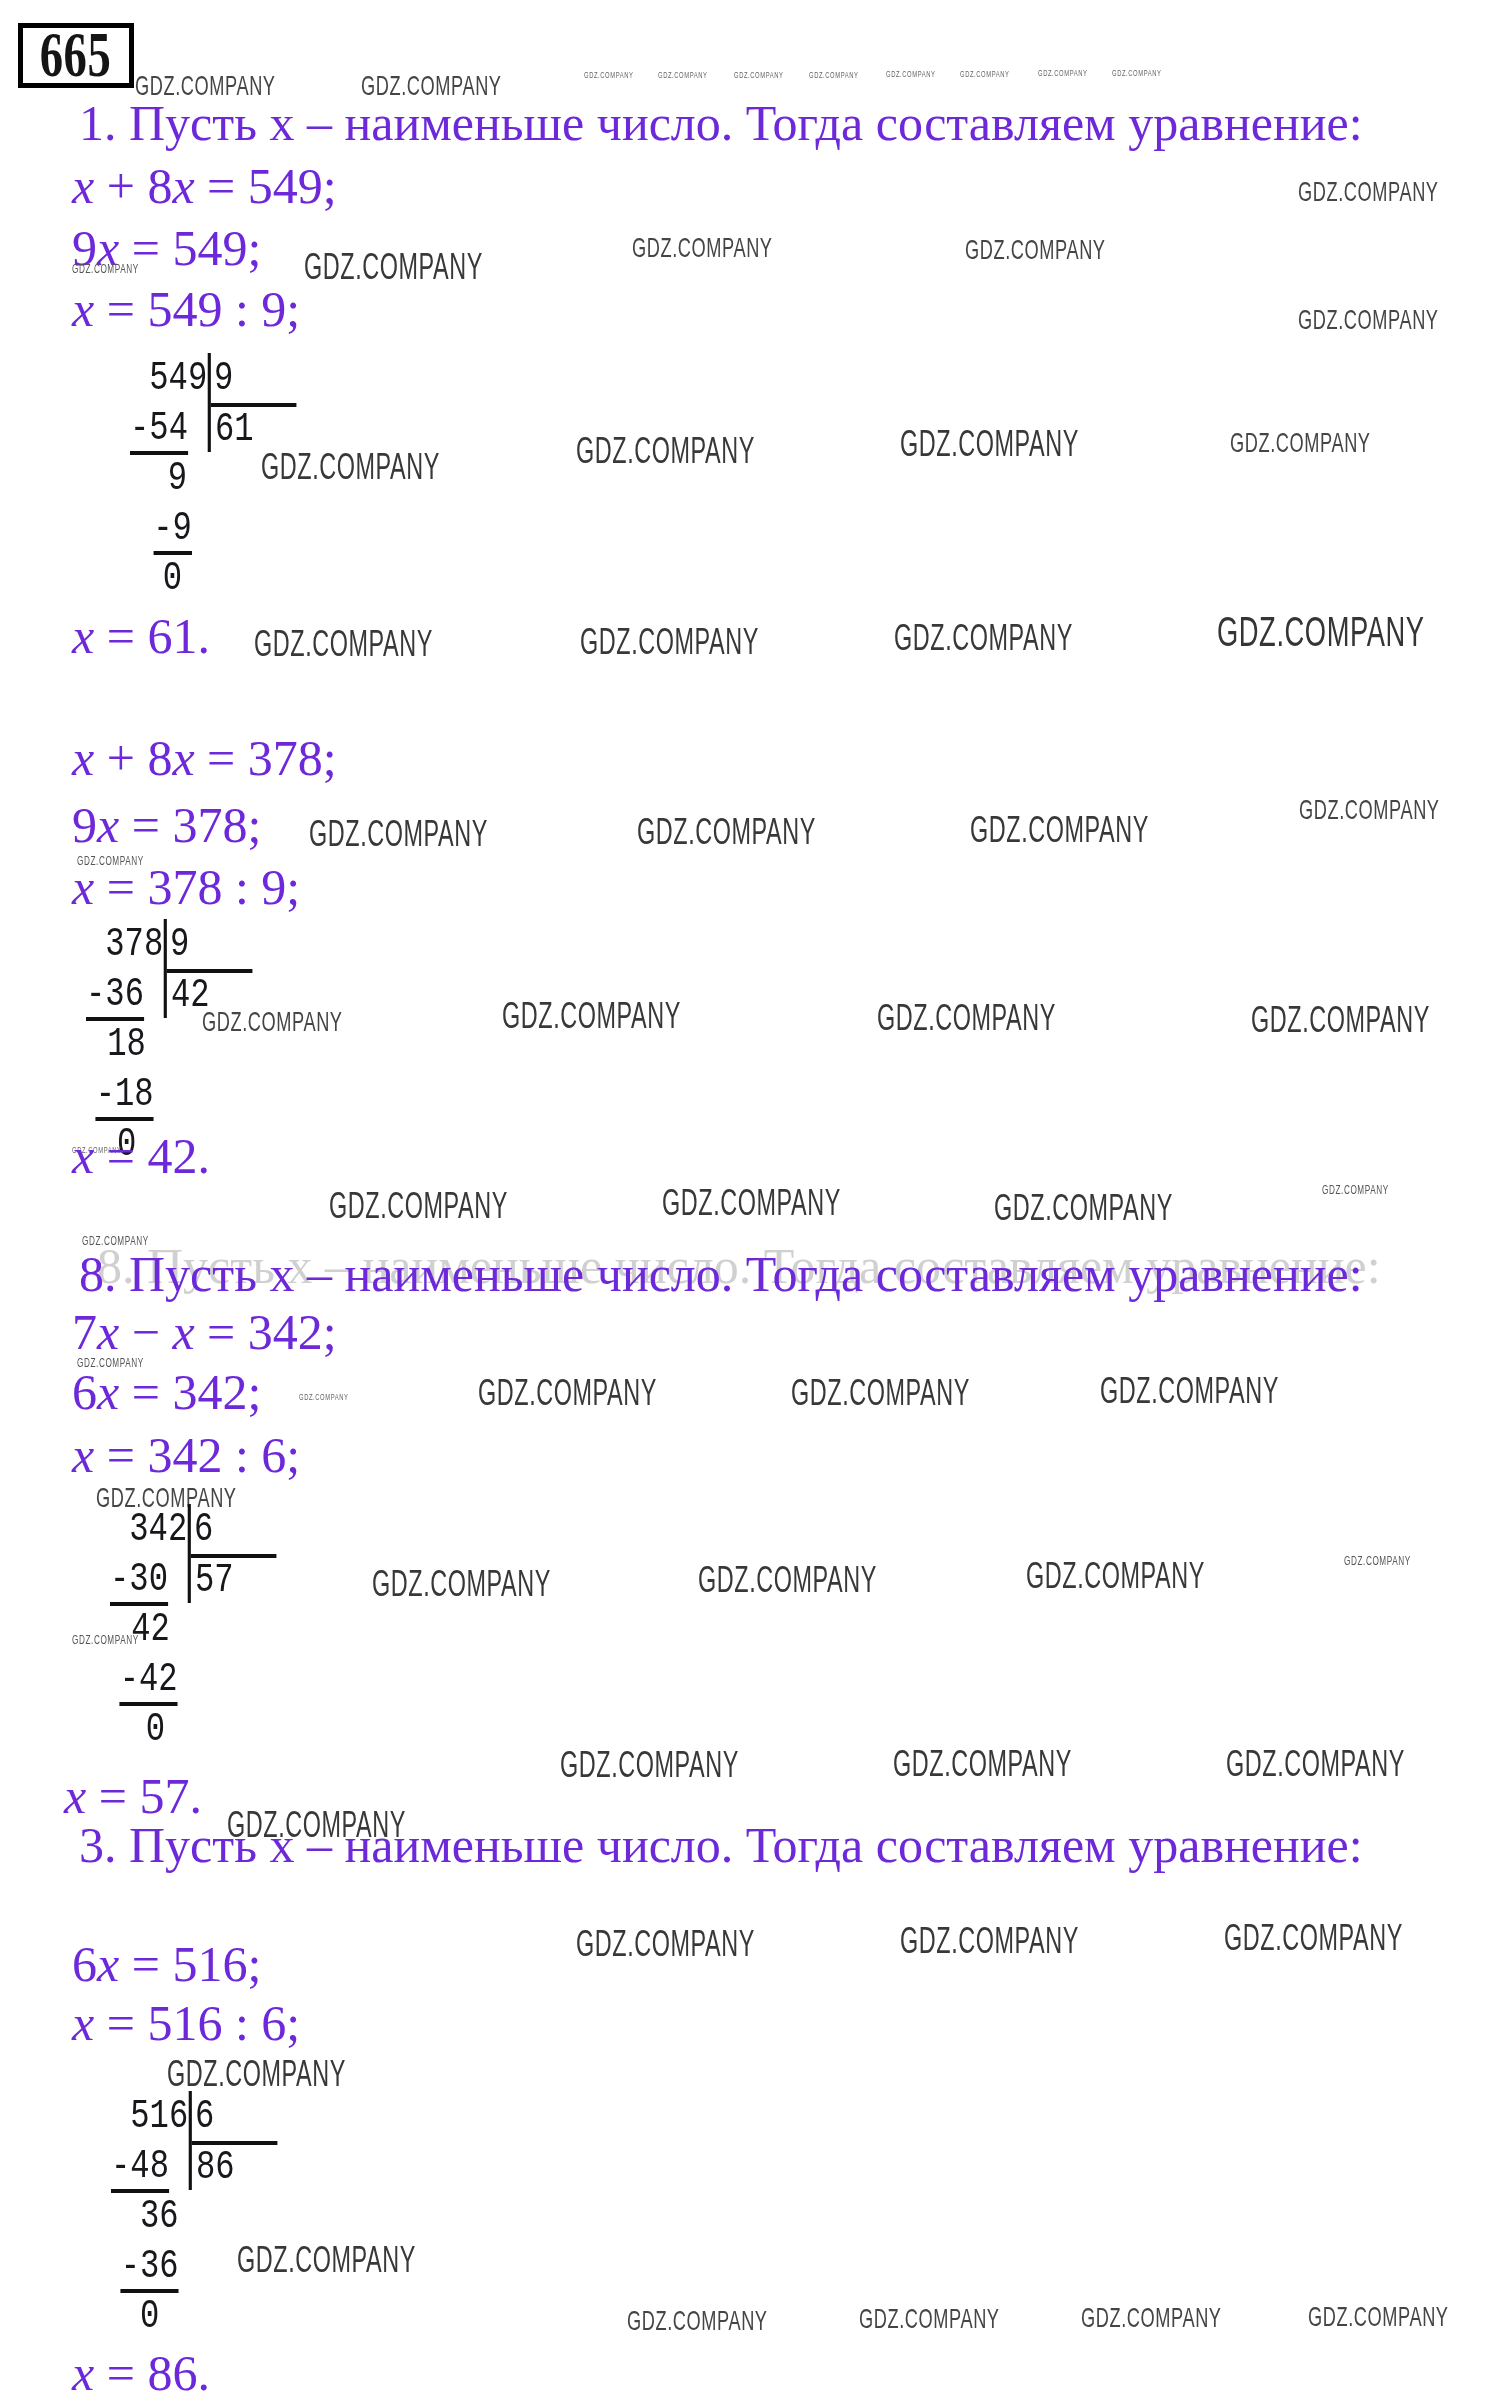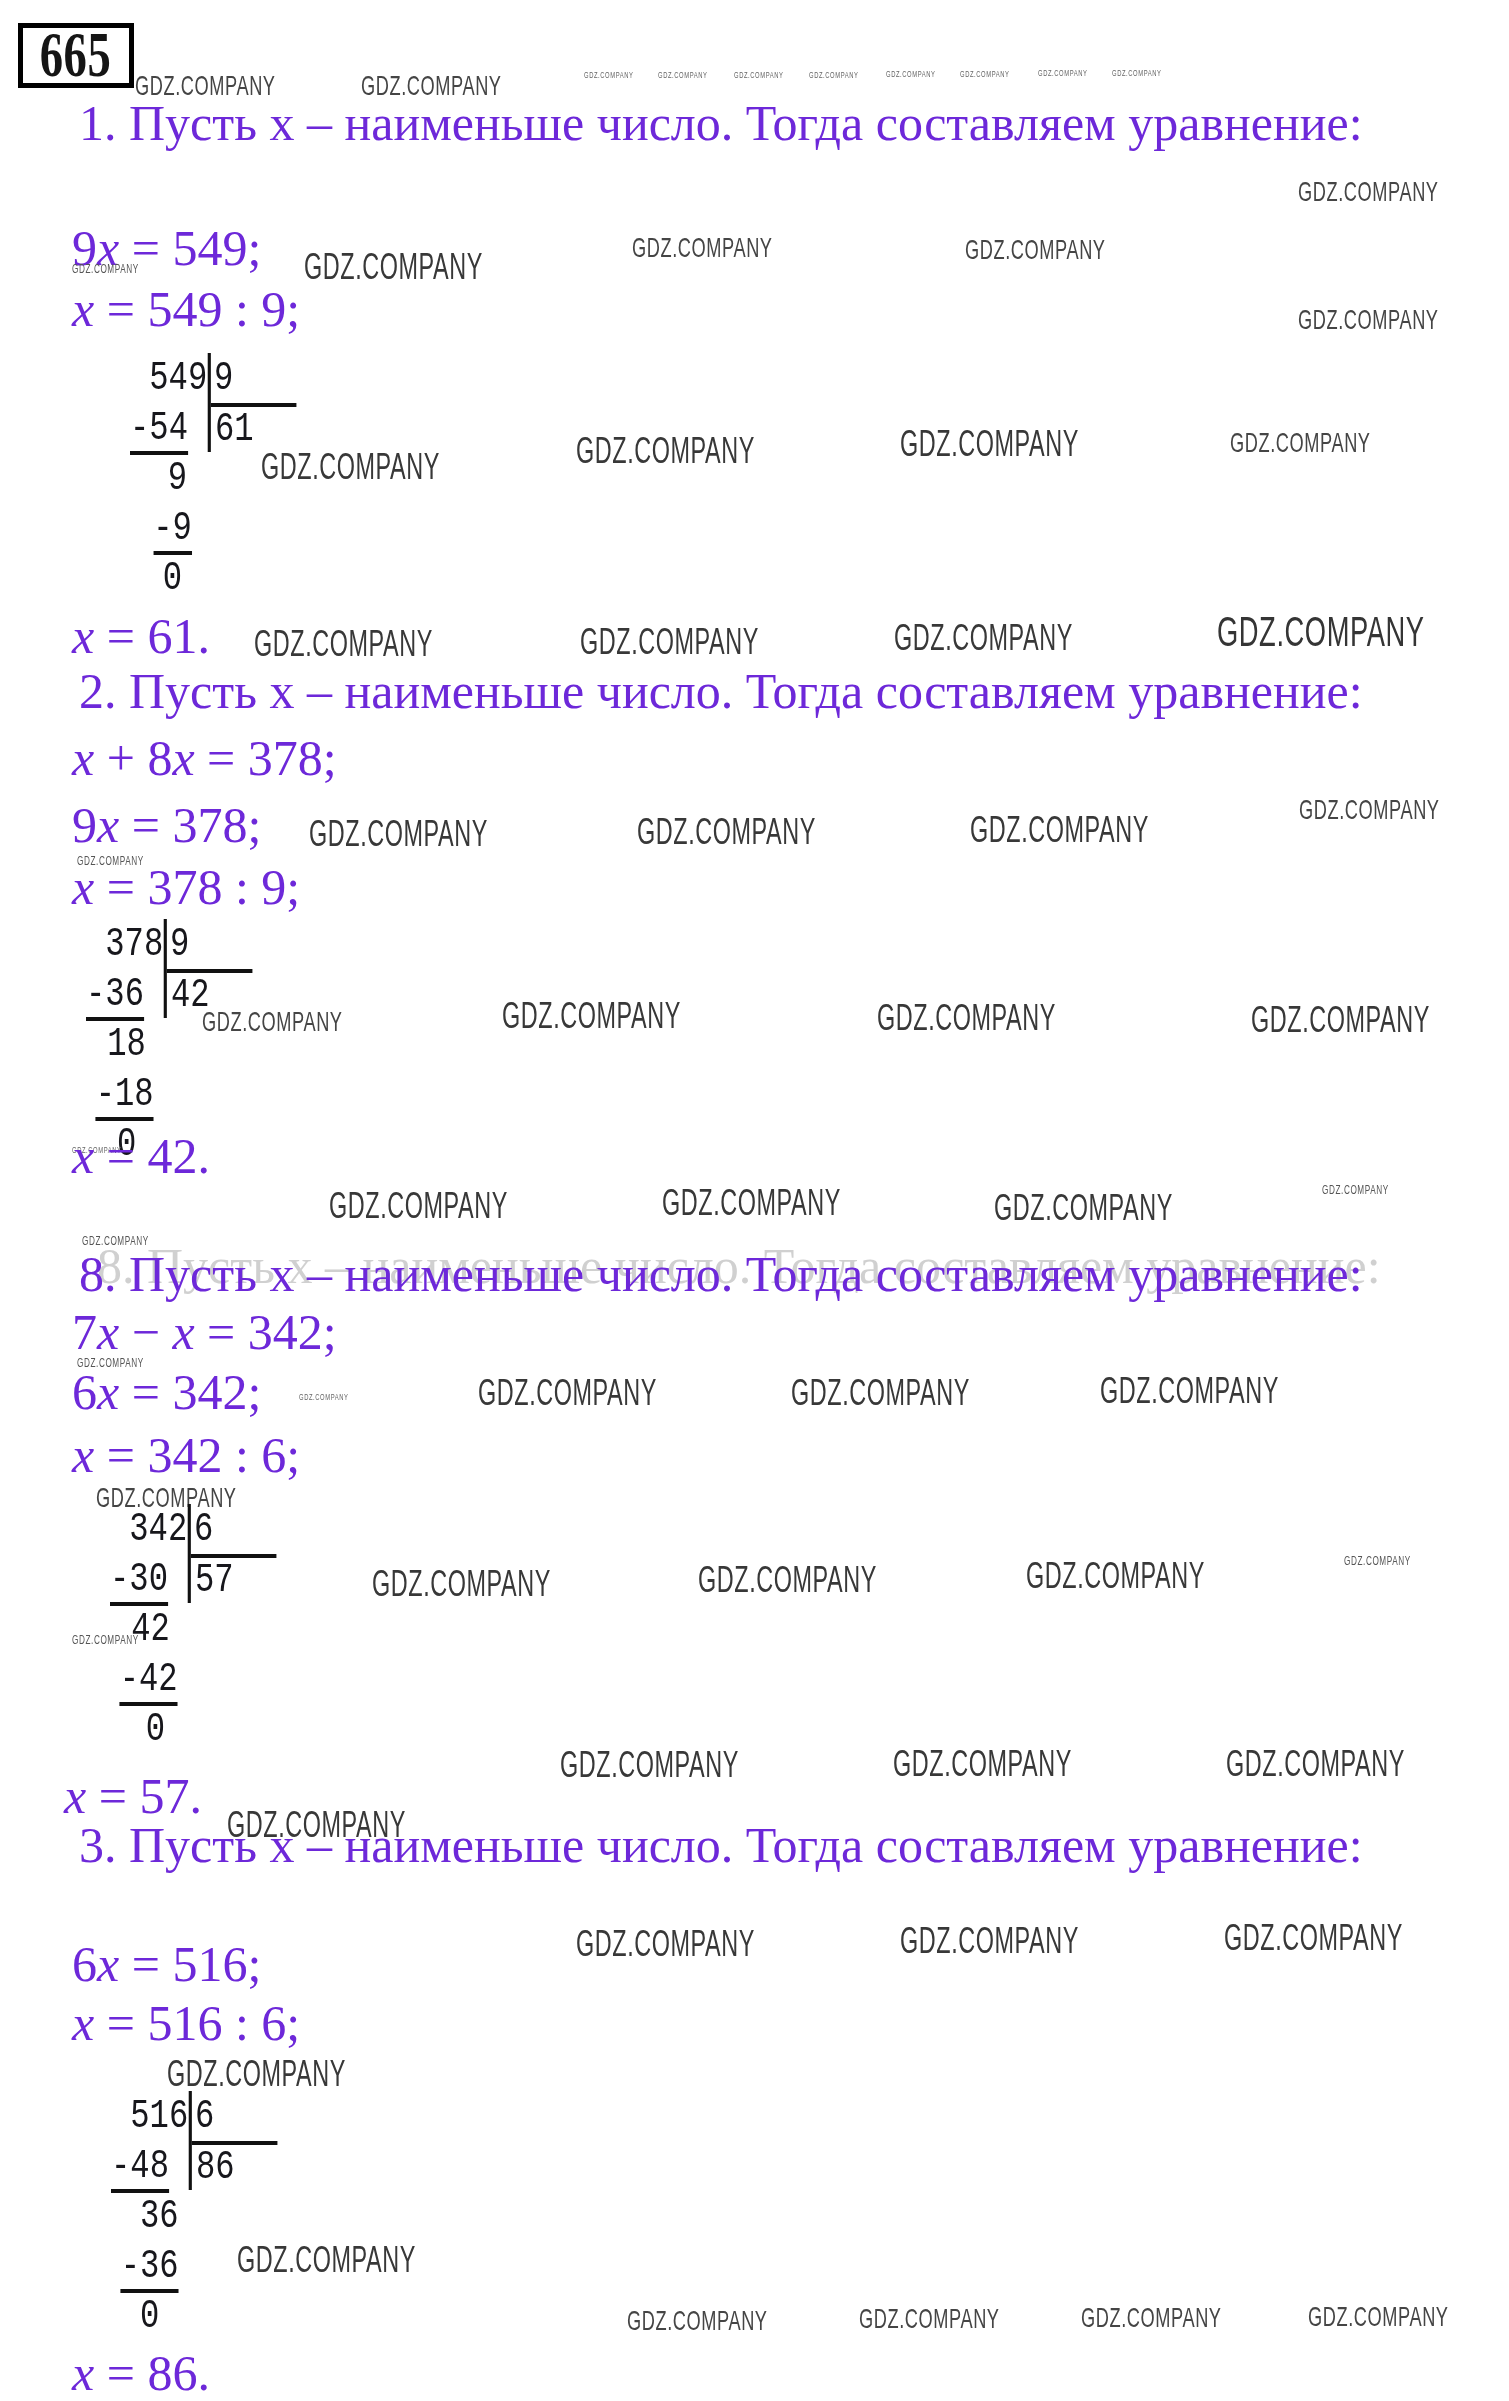--- a/index.html
+++ b/index.html
@@ -48,20 +48,21 @@
   <span class="wm wm-xxs" style="left:584px;top:70px">GDZ.COMPANY</span>
   <span class="wm wm-xxs" style="left:658px;top:70px">GDZ.COMPANY</span>
   <span class="wm wm-xxs" style="left:734px;top:70px">GDZ.COMPANY</span>
   <span class="wm wm-xxs" style="left:809px;top:70px">GDZ.COMPANY</span>
   <span class="wm wm-xxs" style="left:886px;top:69px">GDZ.COMPANY</span>
   <span class="wm wm-xxs" style="left:960px;top:69px">GDZ.COMPANY</span>
   <span class="wm wm-xxs" style="left:1038px;top:68px">GDZ.COMPANY</span>
   <span class="wm wm-xxs" style="left:1112px;top:68px">GDZ.COMPANY</span>
 
   <div class="tline" style="left:79px;top:95px">1. Пусть х – наименьше число. Тогда составляем уравнение:</div>
+  <div class="tline" style="left:72px;top:158px"><i>x</i> + 8<i>x</i> = 549;</div>
   <div class="tline" style="left:72px;top:220px">9<i>x</i> = 549;</div>
   <div class="tline" style="left:72px;top:281px"><i>x</i> = 549 : 9;</div>
 
   <span class="wm wm-sm" style="left:1298px;top:176px">GDZ.COMPANY</span>
   <span class="wm wm-md" style="left:304px;top:246px">GDZ.COMPANY</span>
   <span class="wm wm-sm" style="left:632px;top:232px">GDZ.COMPANY</span>
   <span class="wm wm-sm" style="left:965px;top:234px">GDZ.COMPANY</span>
   <span class="wm wm-xs" style="left:72px;top:262px">GDZ.COMPANY</span>
   <span class="wm wm-sm" style="left:1298px;top:304px">GDZ.COMPANY</span>
 
@@ -83,21 +84,20 @@
   <span class="wm wm-md" style="left:576px;top:430px">GDZ.COMPANY</span>
   <span class="wm wm-md" style="left:900px;top:423px">GDZ.COMPANY</span>
   <span class="wm wm-sm" style="left:1230px;top:427px">GDZ.COMPANY</span>
 
   <div class="tline" style="left:72px;top:608px"><i>x</i> = 61.</div>
   <span class="wm wm-md" style="left:254px;top:623px">GDZ.COMPANY</span>
   <span class="wm wm-md" style="left:580px;top:621px">GDZ.COMPANY</span>
   <span class="wm wm-md" style="left:894px;top:617px">GDZ.COMPANY</span>
   <span class="wm wm-lg" style="left:1217px;top:608px">GDZ.COMPANY</span>
 
-  <div class="tline" style="left:79px;top:663px">2. Пусть х – наименьше число. Тогда составляем уравнение:</div>
   <div class="tline" style="left:72px;top:730px"><i>x</i> + 8<i>x</i> = 378;</div>
   <div class="tline" style="left:72px;top:797px">9<i>x</i> = 378;</div>
   <div class="tline" style="left:72px;top:859px"><i>x</i> = 378 : 9;</div>
 
   <span class="wm wm-md" style="left:309px;top:813px">GDZ.COMPANY</span>
   <span class="wm wm-md" style="left:637px;top:811px">GDZ.COMPANY</span>
   <span class="wm wm-md" style="left:970px;top:809px">GDZ.COMPANY</span>
   <span class="wm wm-sm" style="left:1299px;top:794px">GDZ.COMPANY</span>
   <span class="wm wm-xs" style="left:77px;top:854px">GDZ.COMPANY</span>
 

